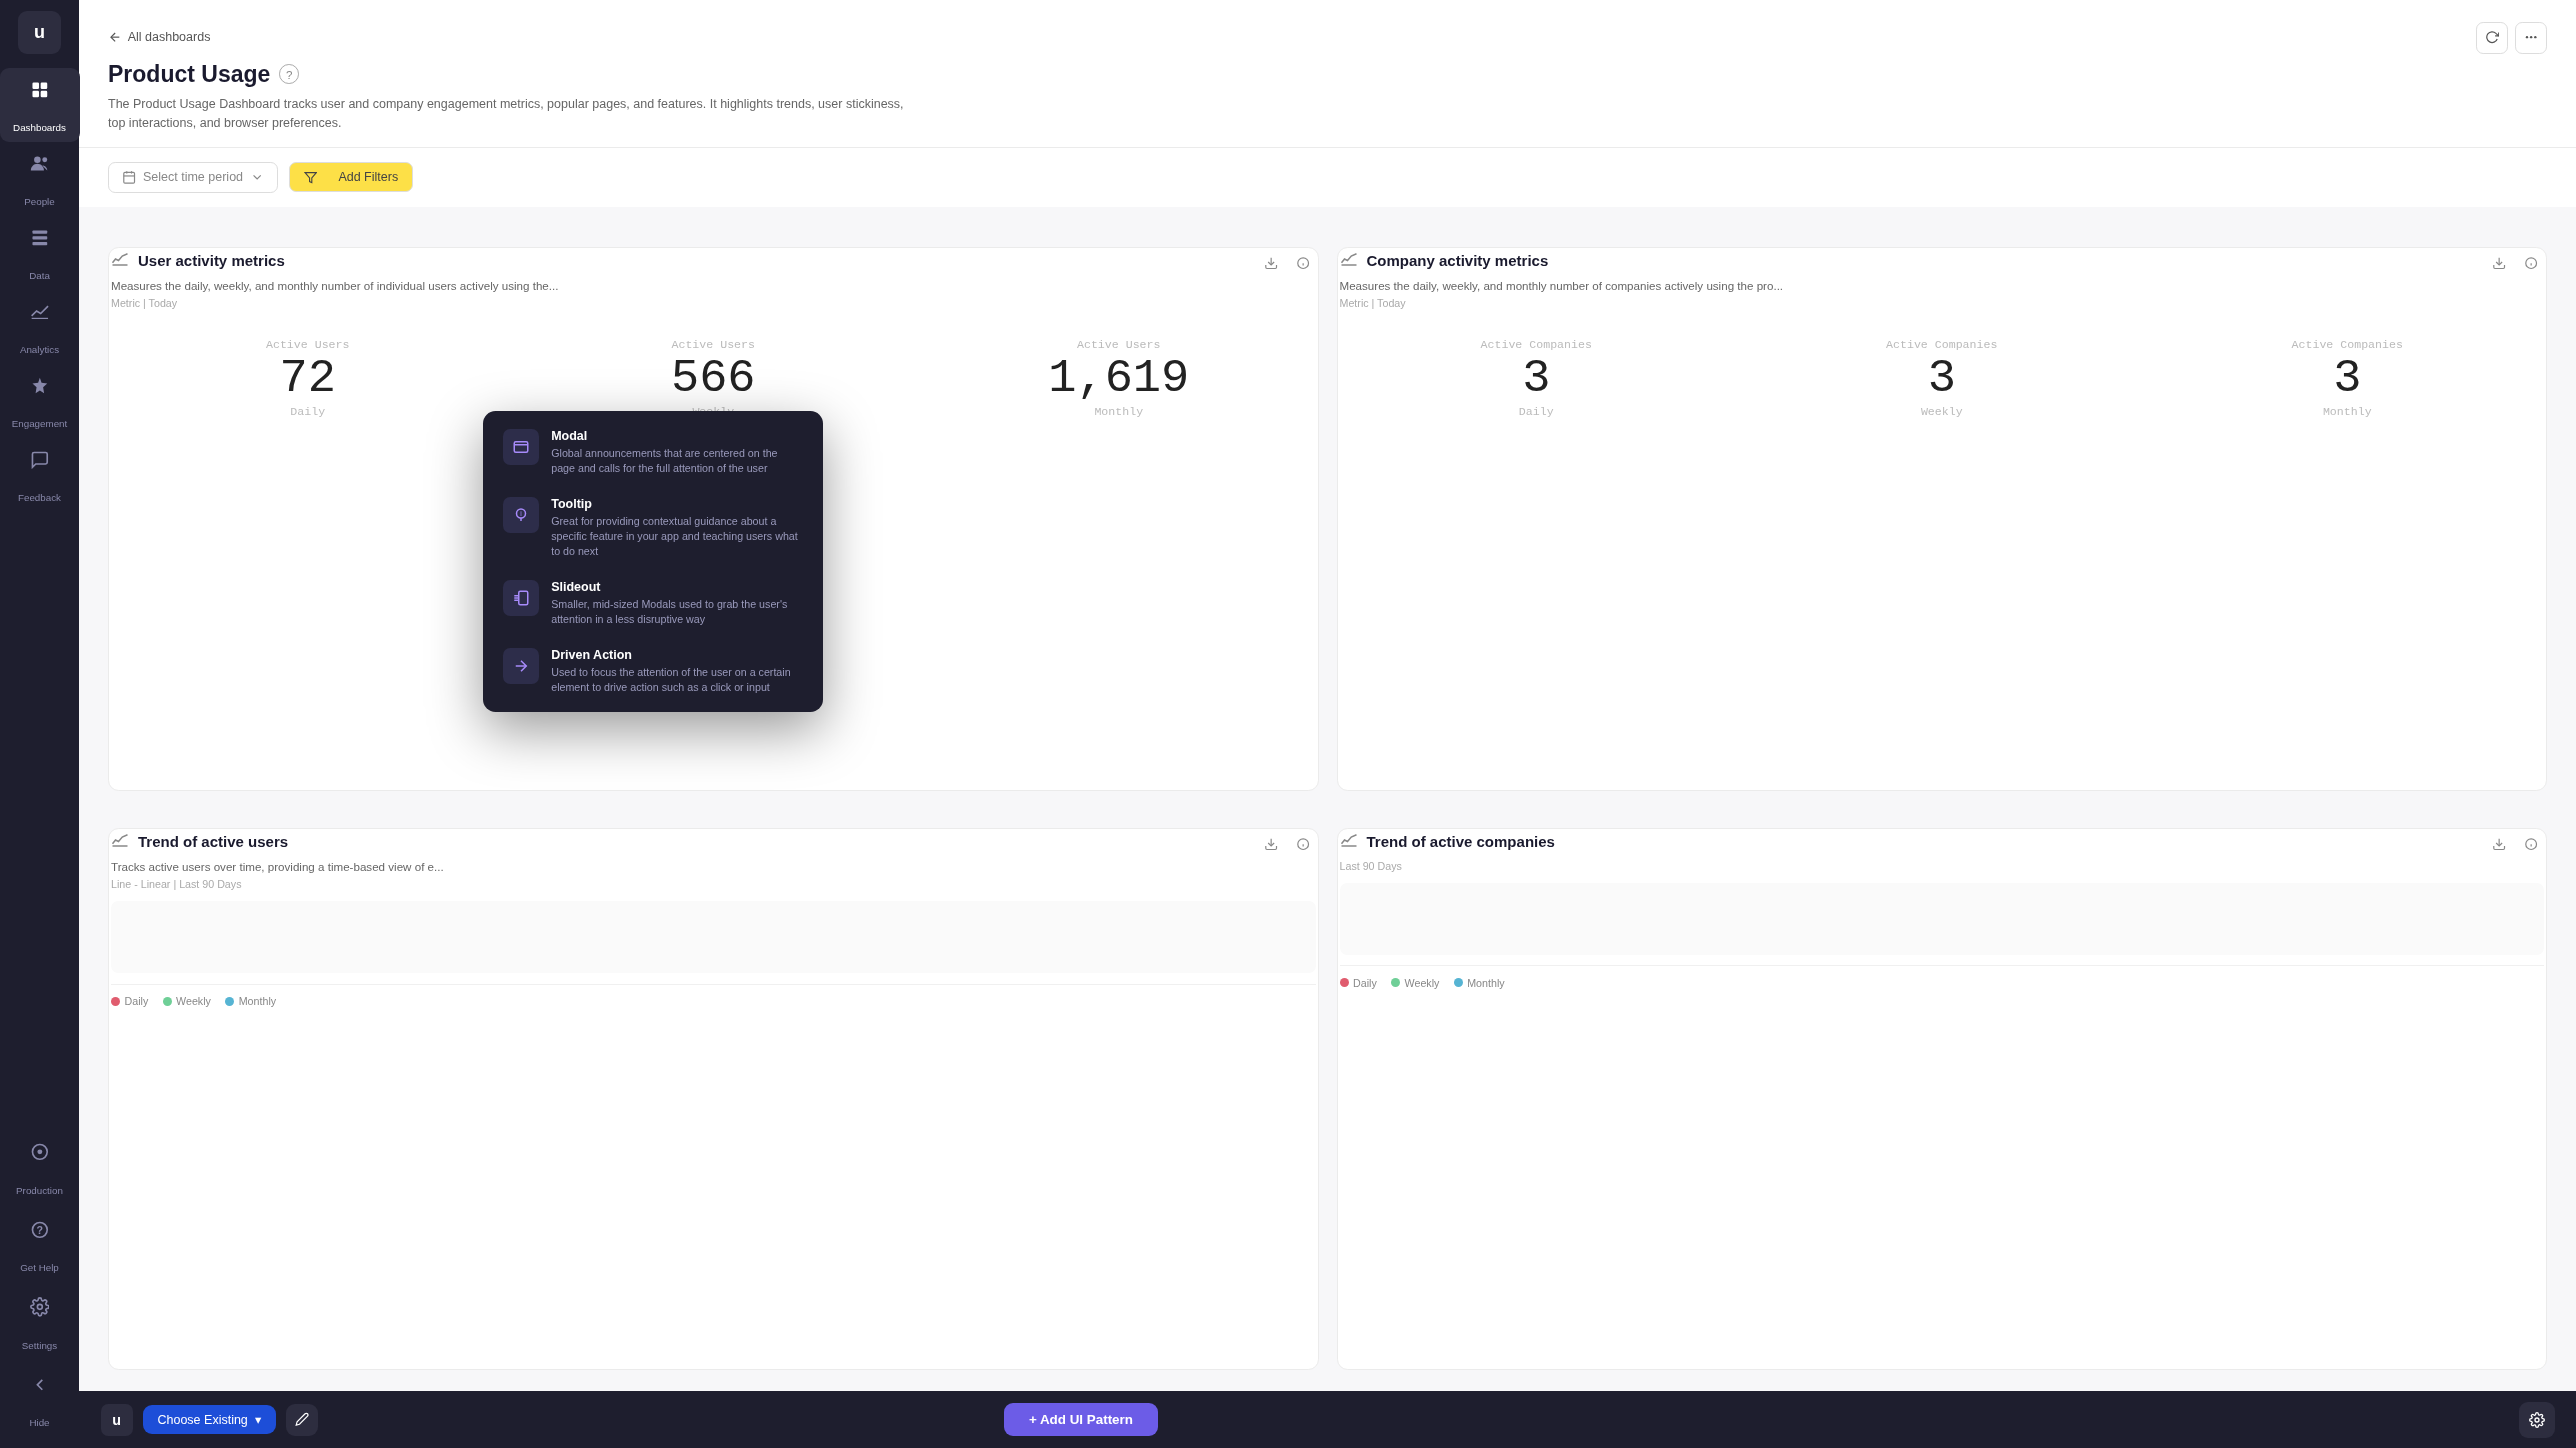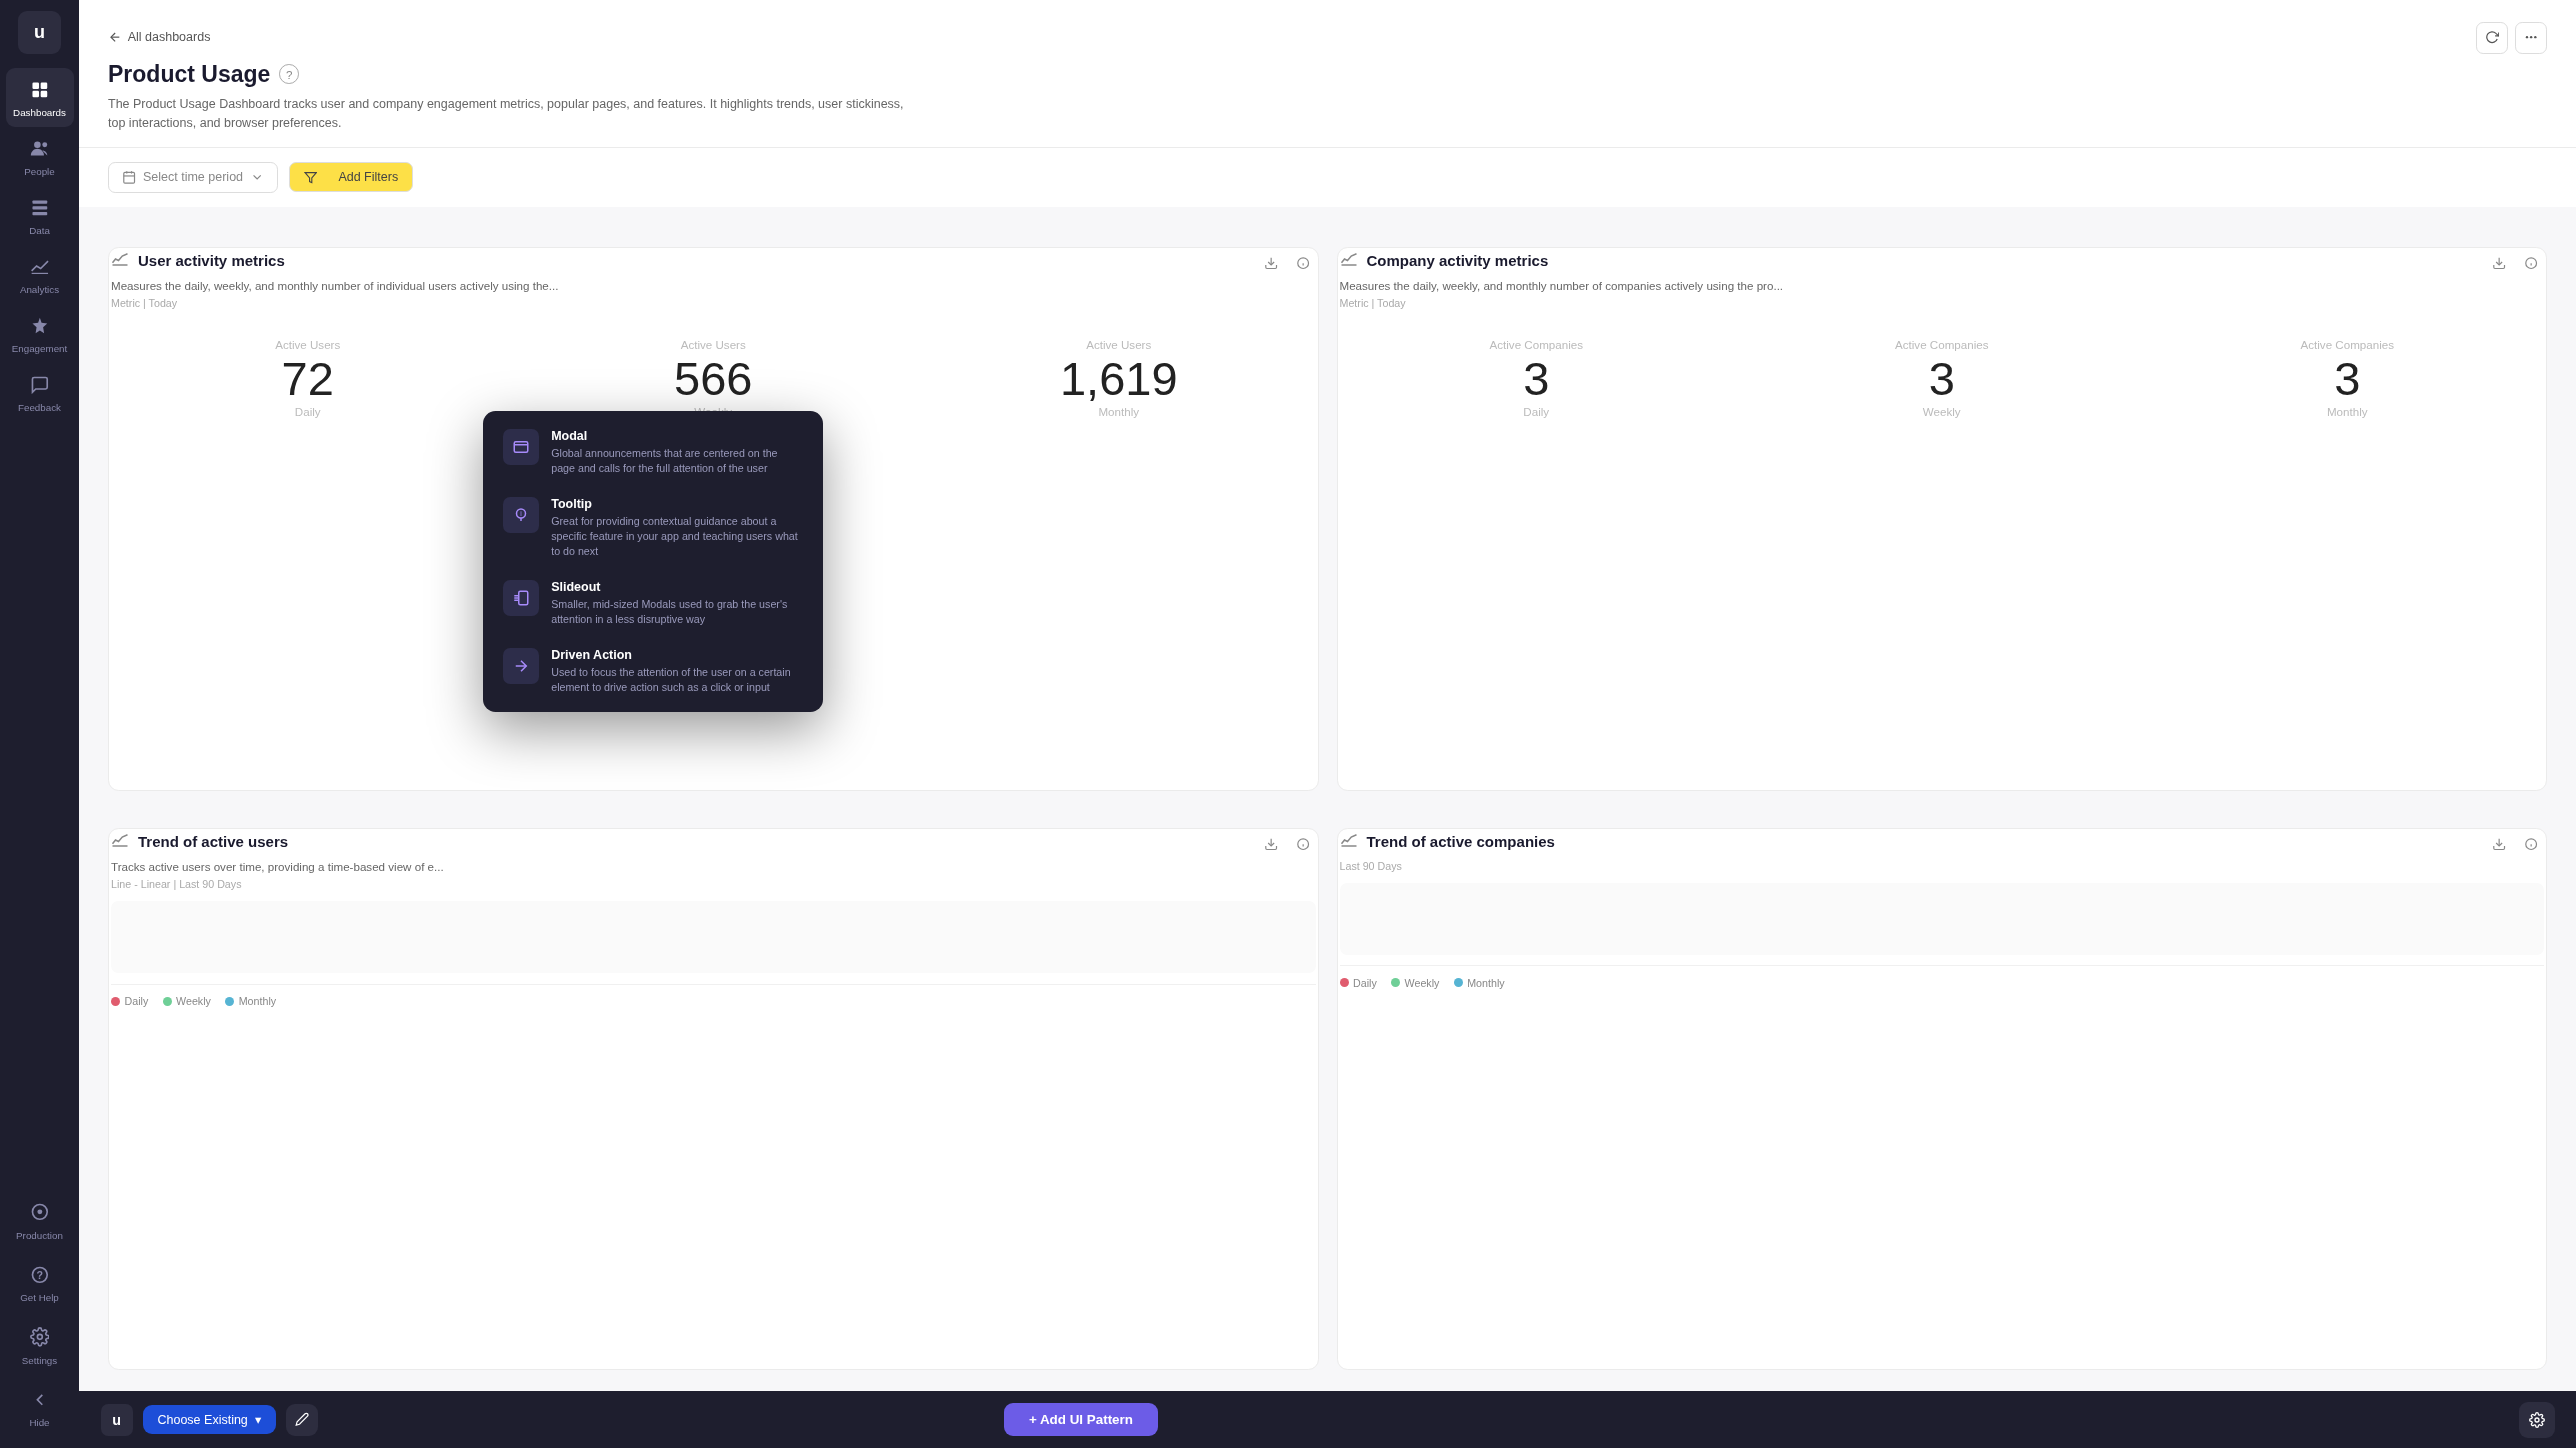--- a/index.html
+++ b/index.html
@@ -20,23 +20,23 @@
     }
     .sidebar-logo {
       width: 43px; height: 43px;
       background: #2d2d3f;
       border-radius: 9px;
       display: flex; align-items: center; justify-content: center;
       color: #fff; font-size: 18px; font-weight: 700;
       margin-bottom: 14.3px;
     }
     .sidebar-item {
-      width: 68px;
+      width: 80px;
       display: flex; flex-direction: column; align-items: center;
-      gap: 5px;
+      gap: 20px;
       padding: 9px 5.4px;
       border-radius: 9px;
       cursor: pointer;
       color: #8888aa;
       font-size: 9.8px;
       text-align: center;
       transition: background 0.15s;
     }
     .sidebar-item.active { background: #2d2d3f; color: #fff; }
     .sidebar-item .icon-wrap {
@@ -168,20 +168,21 @@
       cursor: pointer; color: #888; border-radius: 5.4px;
     }
     .card-action-btn svg { width: 14.3px; height: 14.3px; }
     .card-desc { font-size: 11.6px; color: #666; margin-bottom: 5.4px; }
     .card-meta { font-size: 10.7px; color: #aaa; }
 
     .metrics-row {
       display: flex;
       gap: 12px;
       margin-top: 18px;
+      font-family: Liberation Mono, monospace;
     }
     .metric-item {
       flex: 1;
       display: flex; flex-direction: column; align-items: center; gap: 3.6px;
       padding: 10.7px 0;
     }
     .metric-label { font-size: 11.6px; color: #bbb; font-weight: 500; }
     .metric-value { font-size: 47px; font-weight: 300; color: #222; line-height: 1; }
     .metric-period { font-size: 11.6px; color: #bbb; }
 

